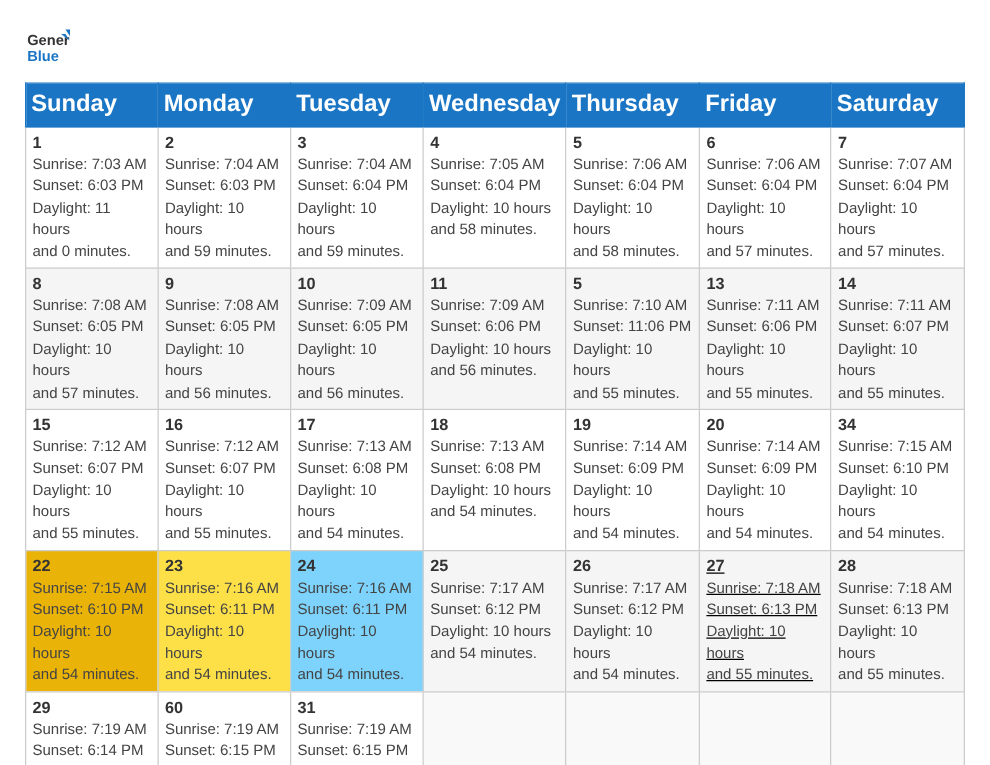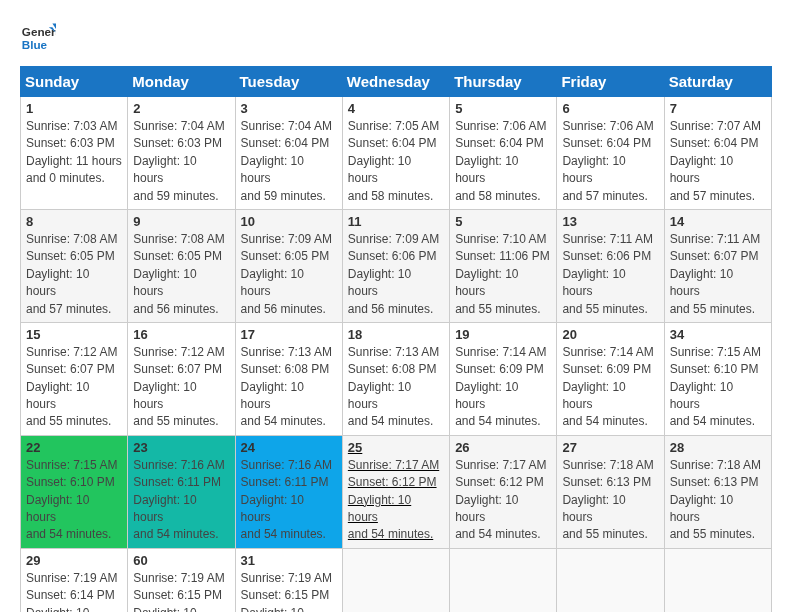--- a/index.html
+++ b/index.html
@@ -40,21 +40,21 @@
     .calendar {
       width: 100%;
       border-collapse: collapse;
       font-size: 11px;
     }
     .calendar thead th {
       background: #1a75c4;
       color: #fff;
       padding: 6px 4px;
       text-align: left;
-      font-size: 15px;
+      font-size: 19px;
       font-weight: bold;
       border: 1px solid #1a75c4;
     }
     .calendar tbody td {
       border: 1px solid #ccc;
       vertical-align: top;
       padding: 4px 5px;
       width: calc(100%/7);
       height: 80px;
       background: #fff;
@@ -256,56 +256,56 @@
         </td>
         <td>
           <span class="day-num">34</span>
           <div class="day-info" style="white-space: pre-line;">Sunrise: 7:15 AM
 Sunset: 6:10 PM
 Daylight: 10 hours
 and 54 minutes.</div>
         </td>
       </tr>
       <tr>
-        <td style="background: #22c55e;">
+        <td style="background: #eab308;">
           <span class="day-num">22</span>
           <div class="day-info" style="white-space: pre-line;">Sunrise: 7:15 AM
 Sunset: 6:10 PM
 Daylight: 10 hours
 and 54 minutes.</div>
         </td>
-        <td style="background: #14b8a6;">
+        <td style="background: #fde047;">
           <span class="day-num">23</span>
           <div class="day-info" style="white-space: pre-line;">Sunrise: 7:16 AM
 Sunset: 6:11 PM
 Daylight: 10 hours
 and 54 minutes.</div>
         </td>
-        <td style="background: #0ea5e9;">
+        <td style="background: #7dd3fc;">
           <span class="day-num">24</span>
           <div class="day-info" style="white-space: pre-line;">Sunrise: 7:16 AM
 Sunset: 6:11 PM
 Daylight: 10 hours
 and 54 minutes.</div>
         </td>
-        <td style="background: rgb(245, 245, 245); text-decoration: underline;">
+        <td style="background: rgb(245, 245, 245);">
           <span class="day-num">25</span>
           <div class="day-info" style="white-space: pre-line;">Sunrise: 7:17 AM
 Sunset: 6:12 PM
 Daylight: 10 hours
 and 54 minutes.</div>
         </td>
         <td style="background: rgb(245, 245, 245); margin-left: 12px;">
           <span class="day-num">26</span>
           <div class="day-info" style="white-space: pre-line;">Sunrise: 7:17 AM
 Sunset: 6:12 PM
 Daylight: 10 hours
 and 54 minutes.</div>
         </td>
-        <td style="background: rgb(245, 245, 245);">
+        <td style="background: rgb(245, 245, 245); text-decoration: underline;">
           <span class="day-num">27</span>
           <div class="day-info" style="white-space: pre-line;">Sunrise: 7:18 AM
 Sunset: 6:13 PM
 Daylight: 10 hours
 and 55 minutes.</div>
         </td>
         <td style="background: rgb(245, 245, 245);">
           <span class="day-num">28</span>
           <div class="day-info" style="white-space: pre-line;">Sunrise: 7:18 AM
 Sunset: 6:13 PM

